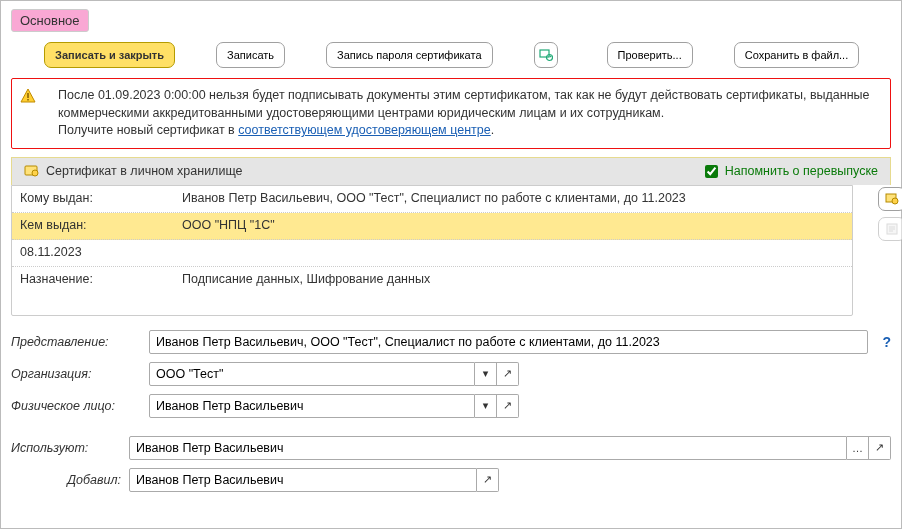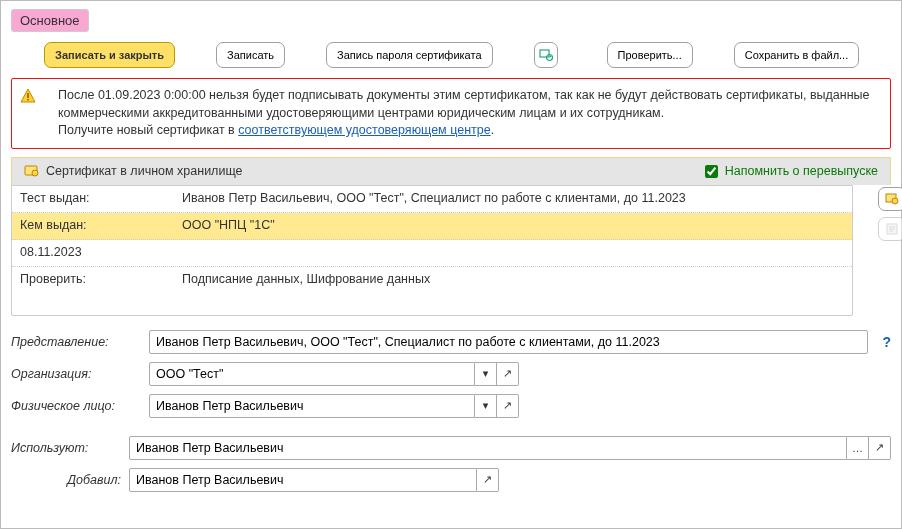--- a/index.html
+++ b/index.html
@@ -260,32 +260,32 @@
     <span>Сертификат в личном хранилище</span>
     <label class="remind">
       <input type="checkbox" checked="" style="">
       <span>Напомнить о перевыпуске</span>
     </label>
   </div>
 
   <div class="cert-body-wrap">
     <div class="cert-table">
       <div class="cert-row">
-        <div class="cert-label">Тест выдан:</div>
+        <div class="cert-label">Кому выдан:</div>
         <div class="cert-value">Иванов Петр Васильевич, ООО "Тест", Специалист по работе с клиентами, до 11.2023</div>
       </div>
       <div class="cert-row sel">
         <div class="cert-label">Кем выдан:</div>
         <div class="cert-value">ООО "НПЦ "1С"</div>
       </div>
       <div class="cert-row">
         <div class="cert-value">08.11.2023</div>
       </div>
       <div class="cert-row" style="min-height:48px;">
-        <div class="cert-label">Проверить:</div>
+        <div class="cert-label">Назначение:</div>
         <div class="cert-value">Подписание данных, Шифрование данных</div>
       </div>
     </div>
     <div class="cert-side">
       <button class="btn btn-icon">
         <svg width="14" height="14" viewBox="0 0 14 14">
           <rect x="1" y="2" width="10" height="8" fill="#ffe27a" stroke="#b58a00"></rect>
           <circle cx="10" cy="9" r="3" fill="#ffd24a" stroke="#b58a00"></circle>
         </svg>
       </button>

